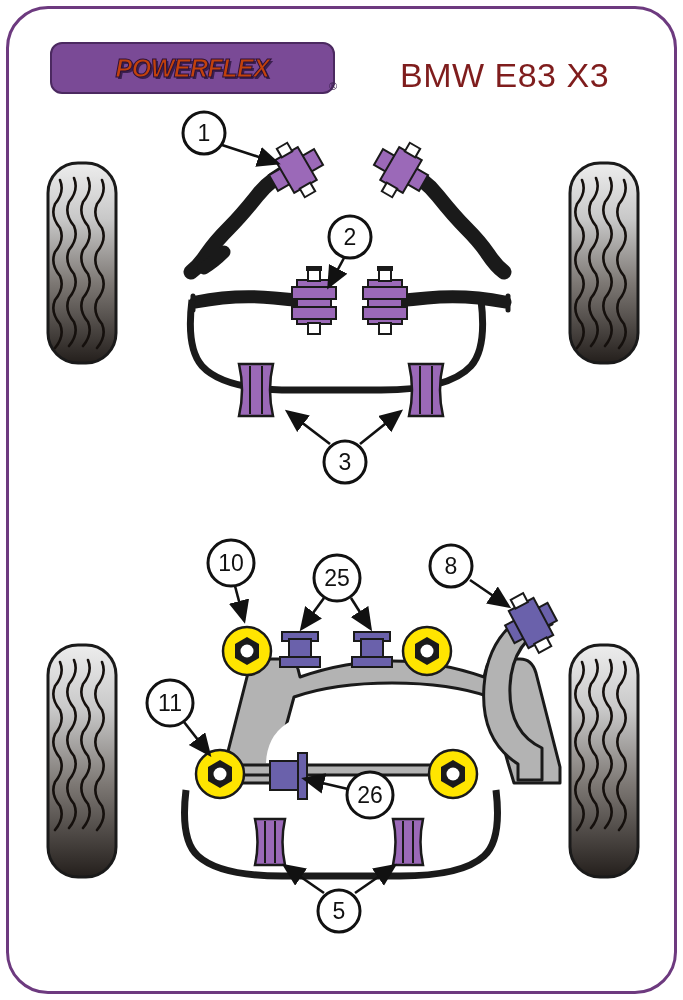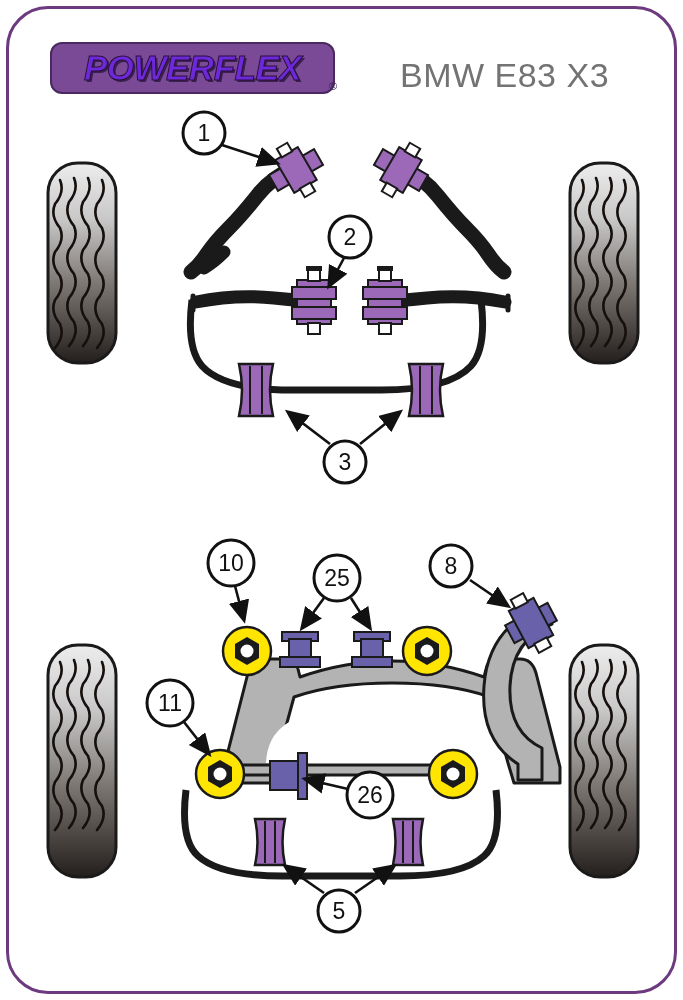--- a/index.html
+++ b/index.html
@@ -8,28 +8,28 @@
   #page{position:relative;width:683px;height:1000px;background:#ffffff;
         box-sizing:border-box;}
   #border-frame{position:absolute;left:6px;top:6px;width:671px;height:988px;
         border:3px solid #6d3a7f;border-radius:42px;box-sizing:border-box;
         pointer-events:none;}
   #logo{position:absolute;left:50px;top:42px;width:285px;height:52px;}
   #logo-plate{position:absolute;inset:0;background:#7a4a96;border-radius:12px;
         border:2px solid #4b2960;box-sizing:border-box;}
   #logo-text{position:absolute;left:0;top:0;width:285px;height:52px;
         display:flex;align-items:center;justify-content:center;
-        font-size:35px;font-weight:bold;font-style:italic;color:#6d28d9;
+        font-size:25px;font-weight:bold;font-style:italic;color:#c2410c;
         letter-spacing:-0.5px;
         text-shadow:2px 2px 0 #3b2050;
         -webkit-text-stroke:1px #2a1038;
         font-family:"Liberation Sans","DejaVu Sans",sans-serif;}
   #logo-reg{position:absolute;right:-2px;bottom:2px;font-size:11px;color:#3b2050;}
   #title{position:absolute;left:400px;top:52px;width:250px;height:46px;
-        display:flex;align-items:center;font-size:34px;color:#737373;
+        display:flex;align-items:center;font-size:34px;color:#7f1d1d;
         letter-spacing:0.5px;}
   svg.layer{position:absolute;left:0;top:0;width:683px;height:1000px;}
   .callout-num{font-size:23px;fill:#111111;text-anchor:middle;
         font-family:"Liberation Sans","DejaVu Sans",sans-serif;}
 </style>
 </head>
 <body>
 
 <div id="page">
 

